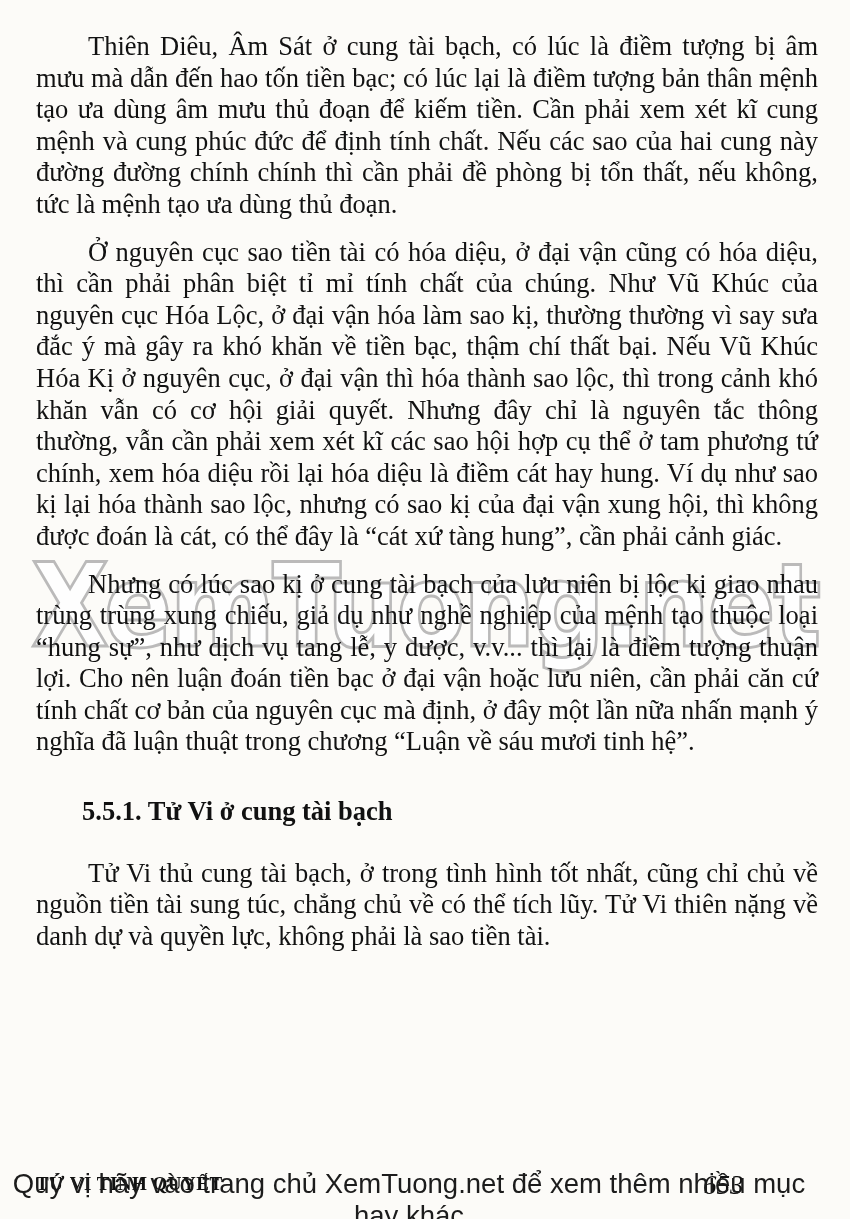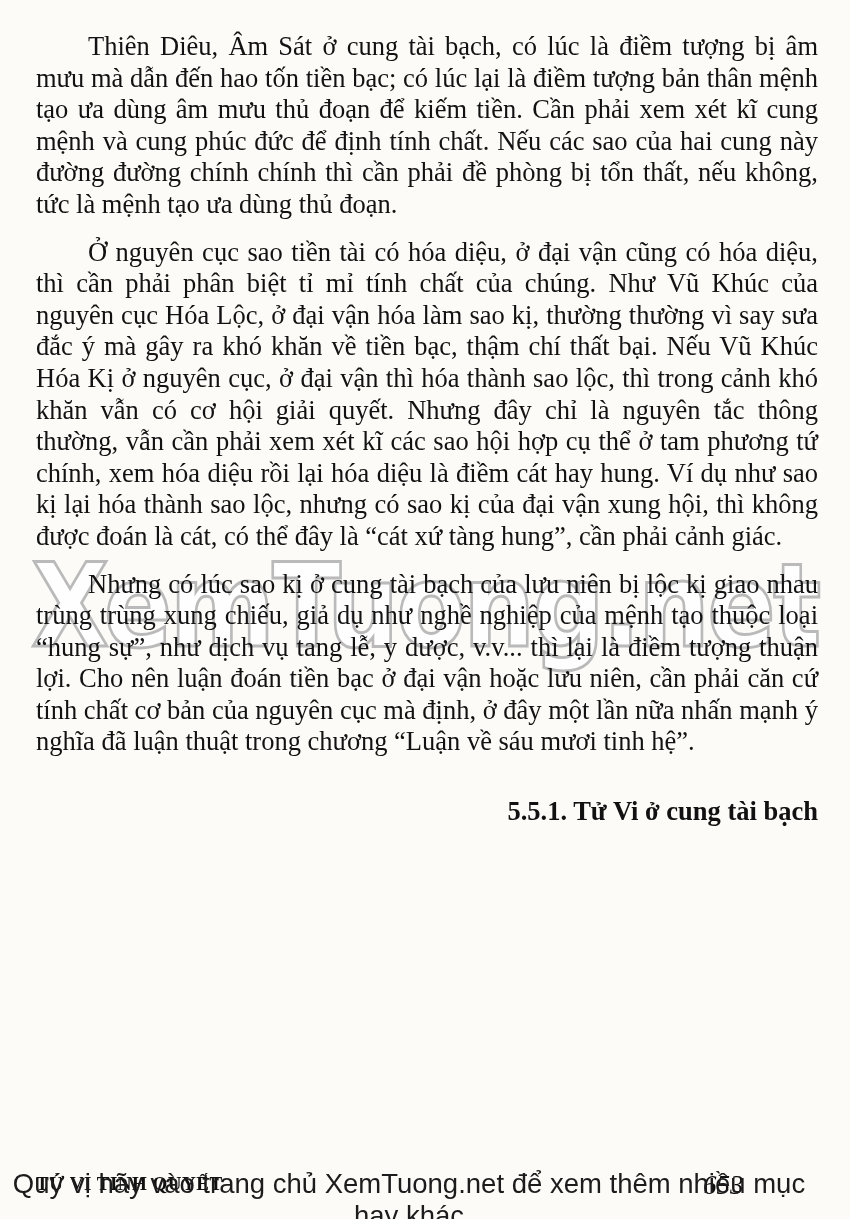--- a/index.html
+++ b/index.html
@@ -46,21 +46,21 @@
     color: #121212;
     text-align: justify;
   }
   .para { margin: 0; padding: 0; }
   .para.indent { text-indent: 52px; margin-top: 16px; }
   .heading {
     margin: 38px 0 30px 46px;
     font-size: 26.5px;
     font-weight: bold;
     color: #111;
-    text-align: right;
+    text-align: left;
   }
   .footer {
     position: absolute;
     left: 0;
     top: 1163px;
     width: 818px;
     height: 56px;
     z-index: 3;
   }
   .book-title {
@@ -101,20 +101,21 @@
 
   <div class="watermark">XemTuong.net</div>
 
   <div class="textblock">
     <p class="para indent">Thiên Diêu, Âm Sát ở cung tài bạch, có lúc là điềm tượng bị âm mưu mà dẫn đến hao tốn tiền bạc; có lúc lại là điềm tượng bản thân mệnh tạo ưa dùng âm mưu thủ đoạn để kiếm tiền. Cần phải xem xét kĩ cung mệnh và cung phúc đức để định tính chất. Nếu các sao của hai cung này đường đường chính chính thì cần phải đề phòng bị tổn thất, nếu không, tức là mệnh tạo ưa dùng thủ đoạn.</p>
     <p class="para indent">Ở nguyên cục sao tiền tài có hóa diệu, ở đại vận cũng có hóa diệu, thì cần phải phân biệt tỉ mỉ tính chất của chúng. Như Vũ Khúc của nguyên cục Hóa Lộc, ở đại vận hóa làm sao kị, thường thường vì say sưa đắc ý mà gây ra khó khăn về tiền bạc, thậm chí thất bại. Nếu Vũ Khúc Hóa Kị ở nguyên cục, ở đại vận thì hóa thành sao lộc, thì trong cảnh khó khăn vẫn có cơ hội giải quyết. Nhưng đây chỉ là nguyên tắc thông thường, vẫn cần phải xem xét kĩ các sao hội hợp cụ thể ở tam phương tứ chính, xem hóa diệu rồi lại hóa diệu là điềm cát hay hung. Ví dụ như sao kị lại hóa thành sao lộc, nhưng có sao kị của đại vận xung hội, thì không được đoán là cát, có thể đây là “cát xứ tàng hung”, cần phải cảnh giác.</p>
     <p class="para indent">Nhưng có lúc sao kị ở cung tài bạch của lưu niên bị lộc kị giao nhau trùng trùng xung chiếu, giả dụ như nghề nghiệp của mệnh tạo thuộc loại “hung sự”, như dịch vụ tang lễ, y dược, v.v... thì lại là điềm tượng thuận lợi. Cho nên luận đoán tiền bạc ở đại vận hoặc lưu niên, cần phải căn cứ tính chất cơ bản của nguyên cục mà định, ở đây một lần nữa nhấn mạnh ý nghĩa đã luận thuật trong chương “Luận về sáu mươi tinh hệ”.</p>
 
     <h3 class="heading">5.5.1. Tử Vi ở cung tài bạch</h3>
 
+    <p class="para indent">Tử Vi thủ cung tài bạch, ở trong tình hình tốt nhất, cũng chỉ chủ về nguồn tiền tài sung túc, chẳng chủ về có thể tích lũy. Tử Vi thiên nặng về danh dự và quyền lực, không phải là sao tiền tài.</p>
   </div>
 
   <div class="footer">
     <span class="book-title">TỬ VI TINH QUYẾT</span>
     <span class="page-num">653</span>
     <div class="footer-overlay">Quý vị hãy vào trang chủ XemTuong.net để xem thêm nhiều mục hay khác</div>
   </div>
 
 </div>
 

